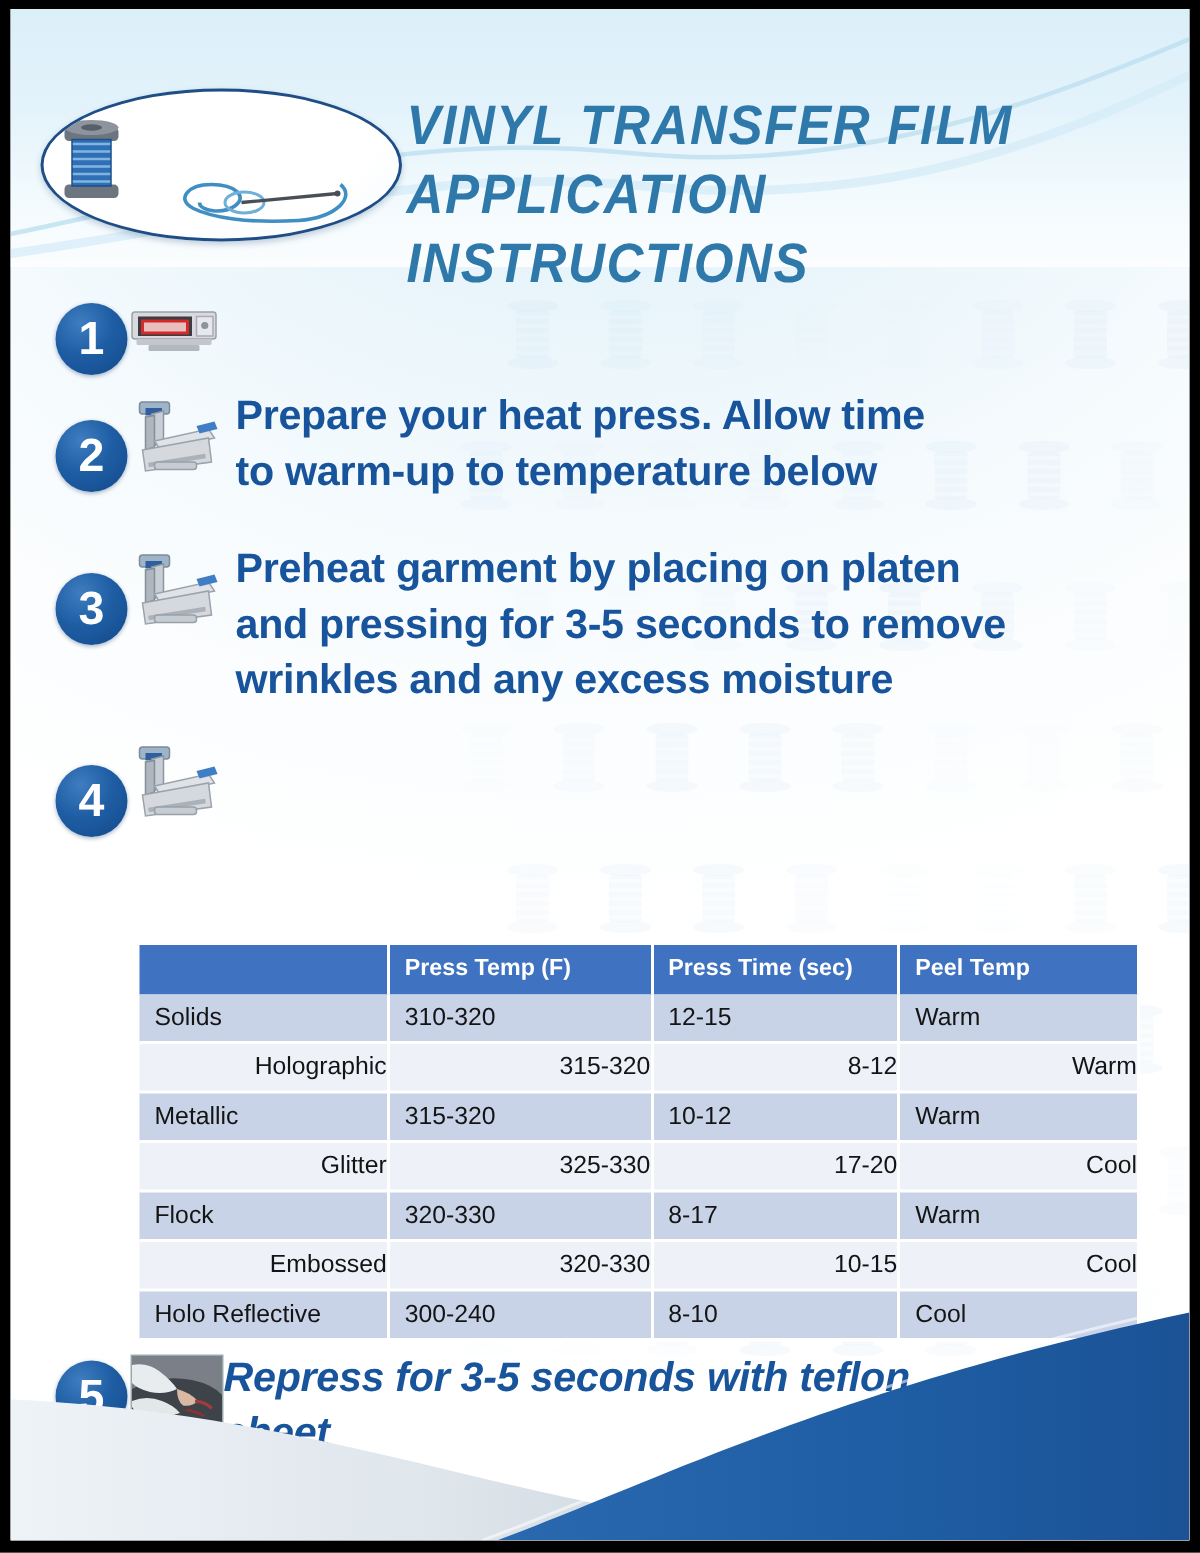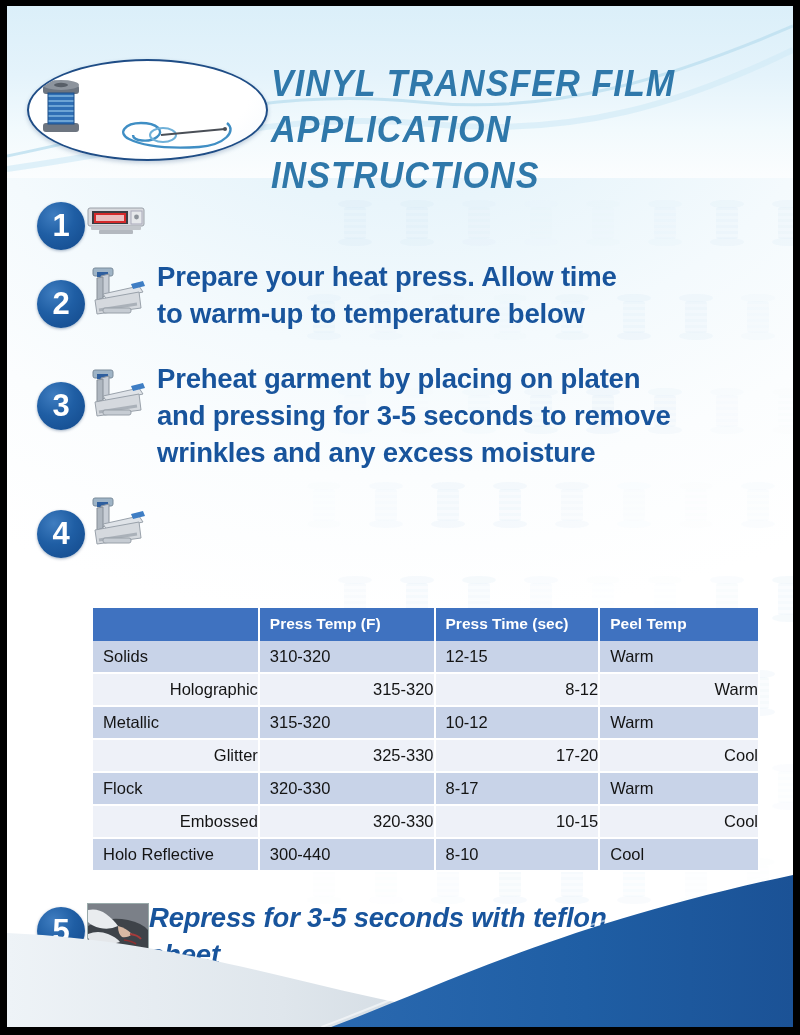--- a/index.html
+++ b/index.html
@@ -103,21 +103,21 @@
 
   #step2 .badge,#step3 .badge,#step4 .badge{margin-top:16px;}
   #step5 .badge{margin-top:6px;}
 
   
   .icon-cutter{position:absolute;left:0;top:4px;width:58px;height:30px;}
   .icon-press{position:absolute;left:0;top:0;width:60px;height:52px;}
   .icon-hands{position:absolute;left:0;top:2px;width:60px;height:48px;border:1px solid #9aa;overflow:hidden;}
 
   
-  .tablewrap{position:absolute;left:67px;top:602px;width:667px;padding-left:19px;}
+  .tablewrap{position:absolute;left:67px;top:624px;width:667px;padding-left:19px;}
   table{border-collapse:collapse;width:667px;font-family:"Liberation Sans",sans-serif;}
   th{
     background:#3f72c0;color:#ffffff;
     font-weight:700;font-size:15.5px;
     text-align:left;padding:6px 0 7px 10px;
     border-right:2px solid #ffffff;
     height:20px;
   }
   th.blank{background:#3f72c0;}
   td{
@@ -682,21 +682,21 @@
               <td>Warm</td>
             </tr>
             <tr class="even">
               <td>Embossed</td>
               <td>320-330</td>
               <td>10-15</td>
               <td>Cool</td>
             </tr>
             <tr class="odd">
               <td>Holo Reflective</td>
-              <td>300-440</td>
+              <td>300-240</td>
               <td>8-10</td>
               <td>Cool</td>
             </tr>
           </tbody>
       </table>
     </div>
 
     <svg class="footer-wave" viewBox="0 0 800 180" preserveAspectRatio="none">
       <defs>
         <linearGradient id="fwGrad" x1="0" y1="0" x2="1" y2="0">

